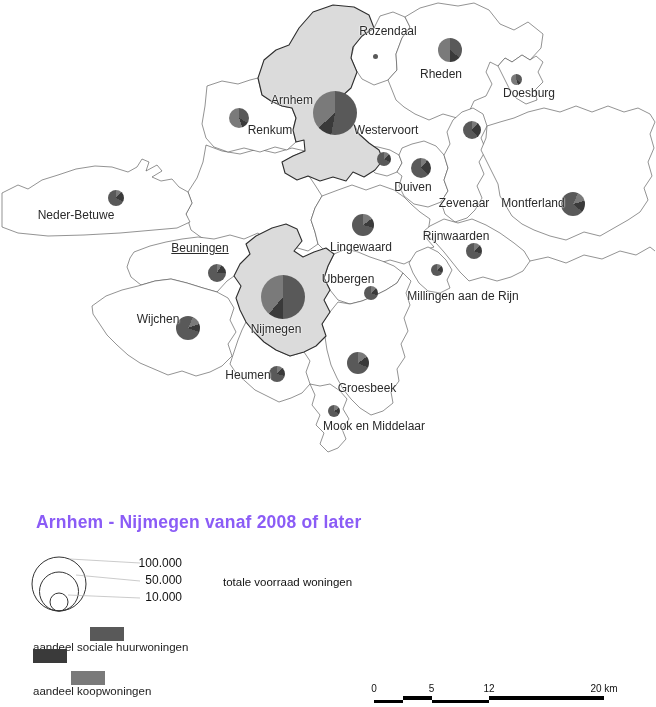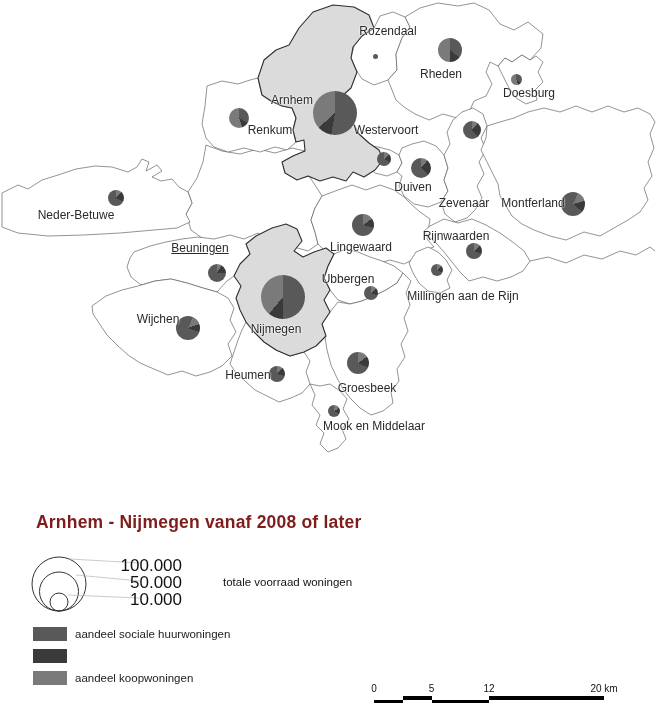--- a/index.html
+++ b/index.html
@@ -3,25 +3,25 @@
 <meta charset="utf-8">
 <style>
   html,body{margin:0;padding:0;background:#fff;}
   .figure{position:relative;width:656px;height:707px;background:#fff;overflow:hidden;
           font-family:"Liberation Sans",sans-serif;}
   #map-svg{position:absolute;left:0;top:0;}
   .pie{position:absolute;border-radius:50%;}
   .map-label{position:absolute;transform:translate(-50%,-50%);font-size:12px;color:#2a2a2a;
              white-space:nowrap;text-shadow:0 0 2px #fff,0 0 2px #fff;}
   .fig-title{position:absolute;left:36px;top:512px;font-size:17.5px;font-weight:600;
-             letter-spacing:.2px;color:#7f1d1d;}
+             letter-spacing:.2px;color:#8b5cf6;}
   #size-legend-svg{position:absolute;left:30px;top:553px;}
-  .size-label{position:absolute;width:62px;left:120px;text-align:right;font-size:17px;color:#111;}
+  .size-label{position:absolute;width:62px;left:120px;text-align:right;font-size:12px;color:#111;}
   .size-caption{position:absolute;left:223px;top:576px;font-size:11.5px;color:#111;}
-  .cat-row{position:absolute;left:33px;display:flex;align-items:center;height:14px;}
+  .cat-row{position:absolute;left:33px;display:flex;align-items:center;height:14px;flex-direction:column;}
   .swatch{width:34px;height:14px;margin-right:8px;flex:0 0 auto;}
   .cat-label{font-size:11.5px;color:#222;white-space:nowrap;}
   .sb-tick{position:absolute;top:683px;transform:translateX(-50%);font-size:10px;color:#111;white-space:nowrap;}
   .sb-seg{position:absolute;background:#000;height:3.5px;}
 </style>
 </head>
 <body>
 
 <div class="figure">
   <svg id="map-svg" width="656" height="475" viewBox="0 0 656 475">

